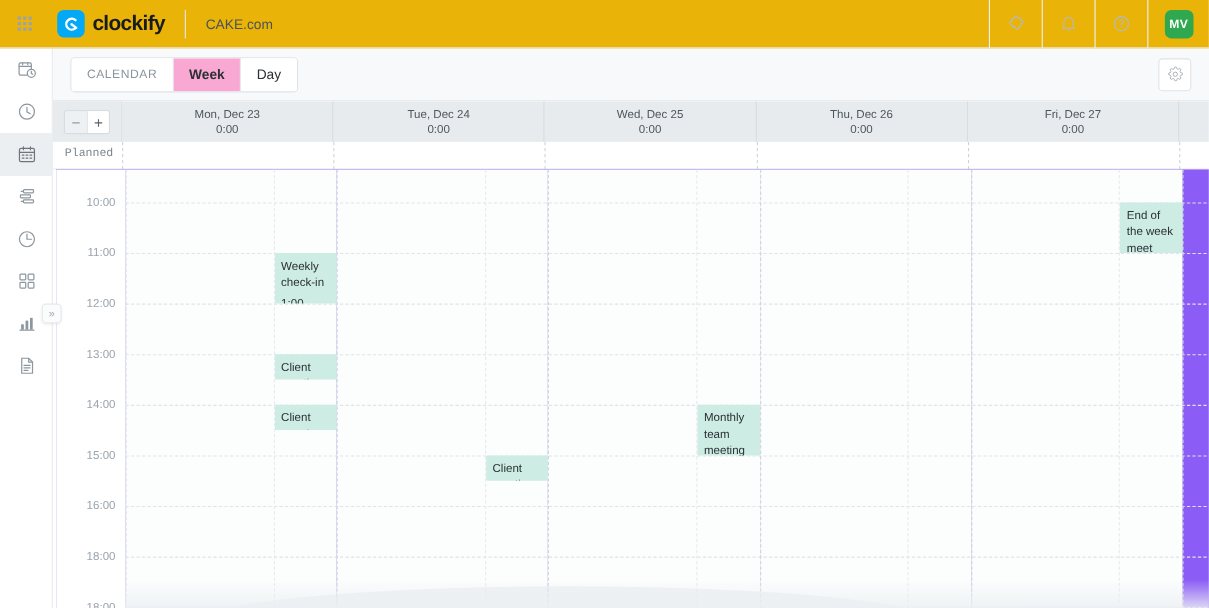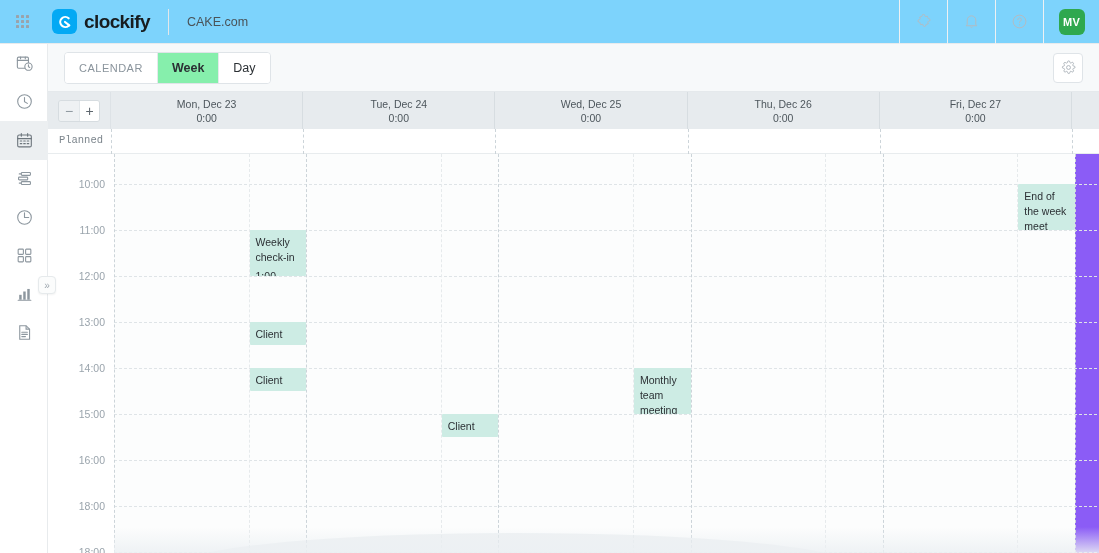--- a/index.html
+++ b/index.html
@@ -8,21 +8,21 @@
     overflow: hidden;
     font-family: "Liberation Sans", sans-serif;
     background: #ffffff;
     color: #2b3034;
   }
   #app { position: relative; width: 1099px; height: 553px; }
 
   
   .topbar {
     position: absolute; top: 0; left: 0; width: 1099px; height: 44px;
-    background: #7dd3fc; border-bottom: 1px solid #e8ebed;
+    background: #eab308; border-bottom: 1px solid #e8ebed;
     display: flex; align-items: center; z-index: 30;
   }
   .apps-grid {
     width: 44px; height: 44px; display: flex; align-items: center; justify-content: center;
     cursor: pointer;
   }
   .apps-grid .dots { display: grid; grid-template-columns: repeat(3, 3px); grid-gap: 2px; }
   .apps-grid .dots i { width: 3px; height: 3px; background: #9aa3ab; display: block; border-radius: .5px; }
   .brand { display: flex; align-items: center; gap: 7px; margin-left: 8px; cursor: pointer; }
   .brand-mark {
@@ -76,21 +76,21 @@
     background: #f7f9fa; border-bottom: 1px solid #e5e9ec;
   }
   .tabgroup { display: flex; border: 1px solid #dfe4e8; border-radius: 4px; overflow: hidden; background:#fff; }
   .tab {
     padding: 0 14px; height: 30px; display: flex; align-items: center;
     font-size: 11px; color: #8a949c; background: #ffffff; cursor: pointer;
     border-right: 1px solid #e5e9ec; letter-spacing: .5px;
   }
   .tab:last-child { border-right: none; }
   .tab.viewtab { font-size: 12.5px; color: #2b3034; letter-spacing: 0; font-weight: normal; }
-  .tab.active { background: #86efac; color: #2b3034; font-weight: bold; }
+  .tab.active { background: #f9a8d4; color: #2b3034; font-weight: bold; }
   .tb-right { margin-left: auto; display: flex; align-items: center; gap: 10px; }
   .gear-btn {
     width: 30px; height: 30px; background: #fff; border: 1px solid #dfe4e8; border-radius: 4px;
     display: flex; align-items: center; justify-content: center; cursor: pointer;
   }
   .daterange {
     display: flex; align-items: center; height: 30px; background: #fff;
     border: 1px solid #dfe4e8; border-radius: 4px; overflow: hidden;
   }
   .dr-main {

